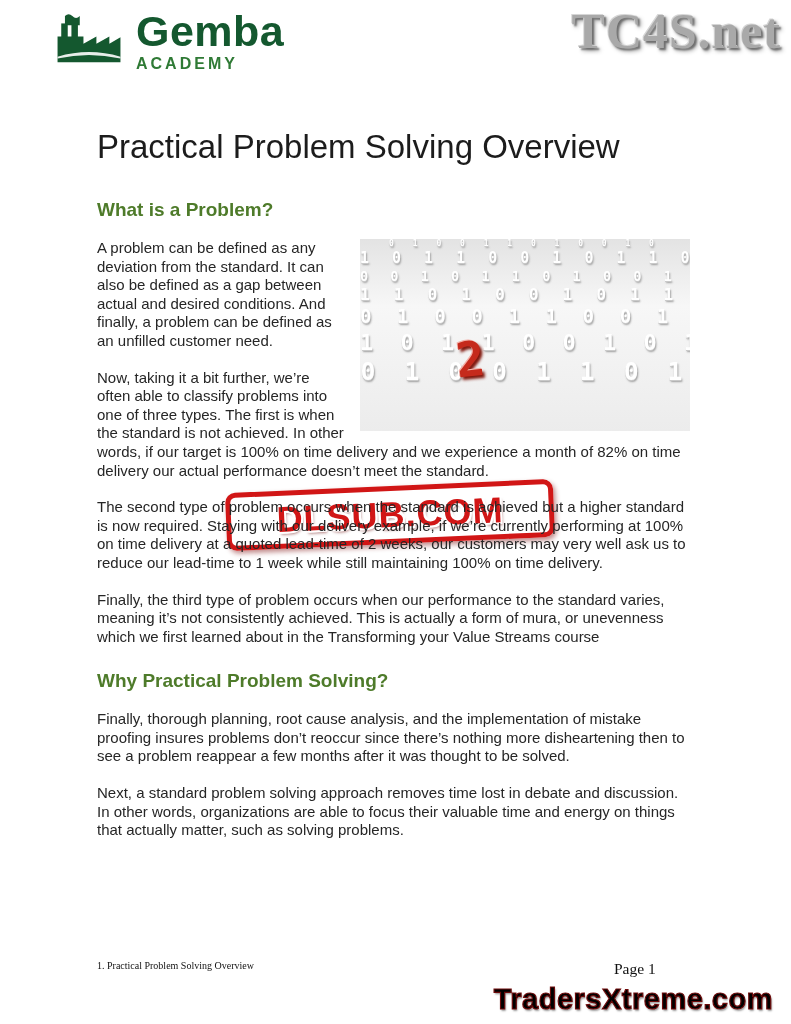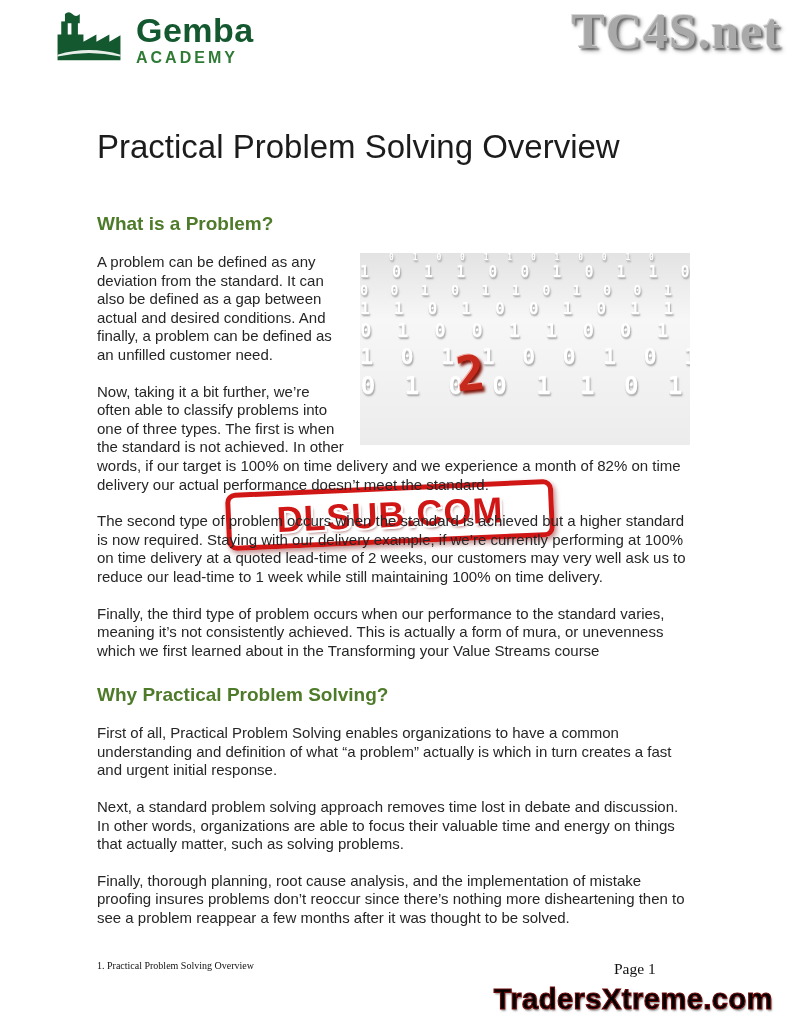--- a/index.html
+++ b/index.html
@@ -3,41 +3,41 @@
 <meta charset="utf-8">
 <style>
   html,body{margin:0;padding:0;background:#ffffff;}
   body{width:791px;height:1024px;position:relative;overflow:hidden;
        font-family:"Liberation Sans",sans-serif;color:#262626;}
 
   
   .logo{position:absolute;left:52px;top:10px;display:flex;align-items:center;gap:10px;}
   .logo-icon{width:74px;height:58px;}
   .logo-text{display:flex;flex-direction:column;line-height:1;}
-  .logo-name{font-size:34px;font-weight:bold;color:#14582f;letter-spacing:.5px;}
+  .logo-name{font-size:43px;font-weight:bold;color:#14582f;letter-spacing:.5px;}
   .logo-sub{font-size:16px;font-weight:bold;color:#2f7a35;letter-spacing:3px;margin-top:3px;}
 
   
   .wm-top{position:absolute;top:2px;right:10px;font-family:"Liberation Serif",serif;
           font-weight:bold;font-size:50px;letter-spacing:1px;color:#a9a9a9;
           text-shadow:-1px -1px 0 #d6d6d6,2px 2px 2px #6f6f6f,3px 3px 4px rgba(0,0,0,.35);}
   .stamp{position:absolute;left:226px;top:486px;width:318px;height:48px;
          border:5px solid #d11616;border-radius:10px;background:rgba(255,255,255,.72);
          display:flex;align-items:center;justify-content:center;transform:rotate(-2.5deg);
          box-shadow:2px 3px 5px rgba(120,0,0,.45);}
   .stamp span{font-size:36px;font-weight:bold;color:#d11616;letter-spacing:1px;
          text-shadow:-2px -2px 0 #fff,2px -2px 0 #fff,-2px 2px 0 #fff,2px 2px 0 #fff,2px 3px 3px rgba(100,0,0,.5);}
   .wm-bottom{position:absolute;right:18px;bottom:8px;font-size:29px;font-weight:bold;
          color:#000000;-webkit-text-stroke:1.2px #6e0a0a;letter-spacing:.5px;
          text-shadow:1px 2px 2px rgba(0,0,0,.4);}
 
   
   .content{position:absolute;left:97px;width:593px;top:0;}
   h1.doc-title{margin:128px 0 0 0;text-align:left;font-size:33px;font-weight:normal;color:#1c1c1c;}
-  h2.sec{font-size:19px;font-weight:bold;color:#4e7b2a;margin:47px 0 18px 0;}
+  h2.sec{font-size:19px;font-weight:bold;color:#4e7b2a;margin:33px 0 18px 0;}
   h2.sec2{margin-top:24px;}
   p.para{font-size:15px;line-height:18.6px;margin:0 0 18px 0;}
 
   
   .float-img{float:right;width:330px;height:192px;margin:0 0 8px 16px;position:relative;
              background:linear-gradient(180deg,#e3e3e3 0%,#f7f7f7 35%,#ececec 100%);
              overflow:hidden;}
   .digit-row{color:#ffffff;font-weight:bold;text-align:center;letter-spacing:7px;
              line-height:1.25;font-family:"DejaVu Sans Mono",monospace;
              text-shadow:0 1px 0 #c9c9c9,1px 2px 2px #9e9e9e;white-space:nowrap;}
@@ -95,20 +95,19 @@
     <div class="red-two">2</div>
   </div>
 
   <p class="para">A problem can be defined as any deviation from the standard.  It can also be defined as a gap between actual and desired conditions.  And finally, a problem can be defined as an unfilled customer need.</p>
   <p class="para">Now, taking it a bit further, we’re often able to classify problems into one of three types.  The first is when the standard is not achieved.  In other words, if our target is 100% on time delivery and we experience a month of 82% on time delivery our actual performance doesn’t meet the standard.</p>
   <p class="para">The second type of problem occurs when the standard is achieved but a higher standard is now required.  Staying with our delivery example, if we’re currently performing at 100% on time delivery at a quoted lead-time of  2 weeks, our customers may very well ask us to reduce our lead-time to 1 week while still maintaining 100% on time delivery.</p>
   <p class="para">Finally, the third type of problem occurs when our performance to the standard varies, meaning it’s not consistently achieved.  This is actually a form of mura, or unevenness which we first learned about in the Transforming your Value Streams course</p>
 
   <h2 class="sec sec2">Why Practical Problem Solving?</h2>
 
-  <p class="para">First of all, Practical Problem Solving enables organizations to have a common understanding and definition of what “a problem” actually is which in turn creates a fast and urgent initial response.</p>
+  <p class="para">Finally, thorough planning, root cause analysis, and the implementation of mistake proofing insures problems don’t reoccur since there’s nothing more disheartening then to see a problem reappear a few months after it was thought to be solved.</p>
   <p class="para">Next, a standard problem solving approach removes time lost in debate and discussion.  In other words, organizations are able to focus their valuable time and energy on things that actually matter, such as solving problems.</p>
-  <p class="para">Finally, thorough planning, root cause analysis, and the implementation of mistake proofing insures problems don’t reoccur since there’s nothing more disheartening then to see a problem reappear a few months after it was thought to be solved.</p>
 
 </div>
 
 <div class="footer-left">1. Practical Problem Solving Overview</div>
 <div class="footer-right">Page 1</div>
 
 </body></html>

